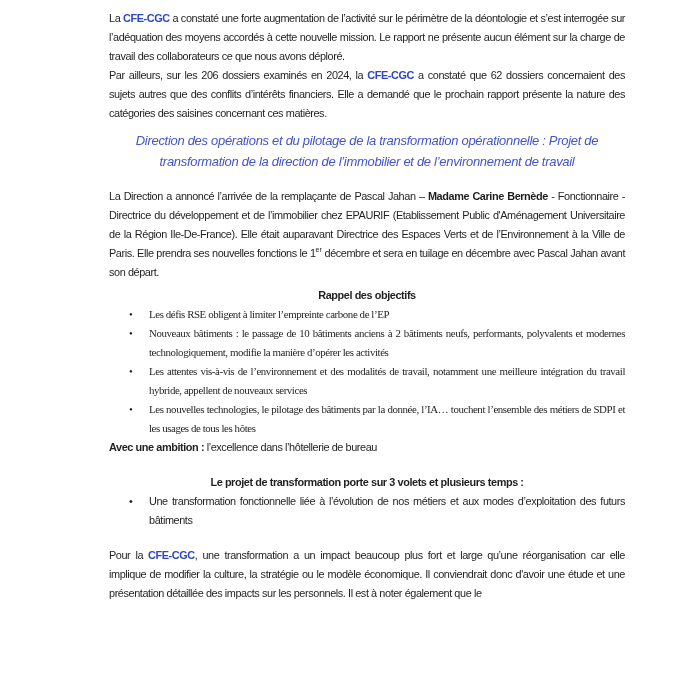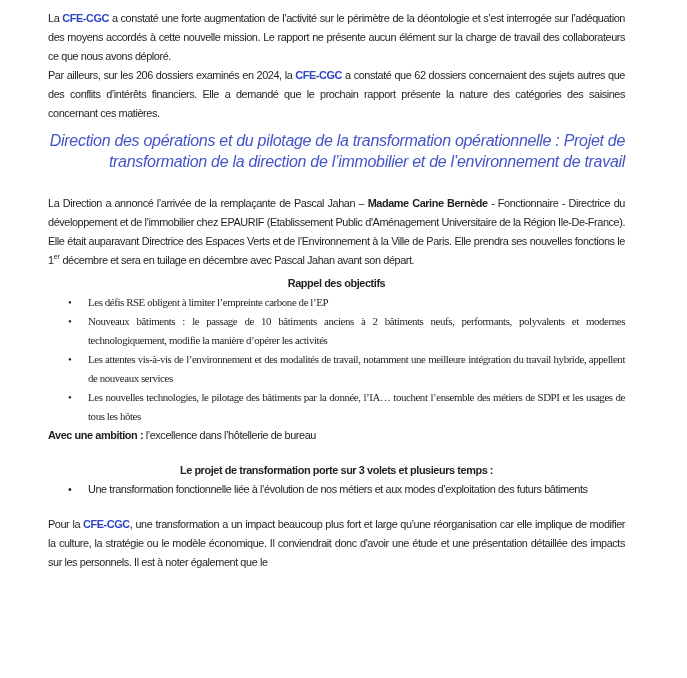--- a/index.html
+++ b/index.html
@@ -9,21 +9,21 @@
   body {
     width: 687px;
     height: 678px;
     overflow: hidden;
     background: var(--page-bg, #ffffff);
   }
   .page {
     box-sizing: border-box;
     width: 687px;
     height: 678px;
-    padding: 9px 62px 0 48px;
+    padding: 9px 62px 0 109px;
     font-family: "Liberation Sans", sans-serif;
     font-size: 10.9px;
     letter-spacing: -0.42px;
     line-height: 19px;
     color: var(--text, #1f1f1f);
     text-align: justify;
   }
   p { margin: 0; }
 
   .run-brand {
@@ -32,28 +32,28 @@
   }
   .run-bold { font-weight: bold; }
   .run-sup {
     vertical-align: super;
     font-size: 7px;
     line-height: 0;
     letter-spacing: 0;
   }
 
   .section-heading {
-    margin: 7px 0 22px;
-    font-size: 16px;
+    margin: 7px 0 15px;
+    font-size: 13px;
     line-height: 21px;
     letter-spacing: -0.3px;
     font-weight: normal;
     font-style: italic;
     color: var(--heading-blue, #4254c8);
-    text-align: right;
+    text-align: center;
   }
 
   .subhead {
     font-weight: bold;
     text-align: center;
     margin: 0;
   }
   .subhead-objectifs { margin-top: 4px; }
   .subhead-volets    { margin-top: 16px; }
 

